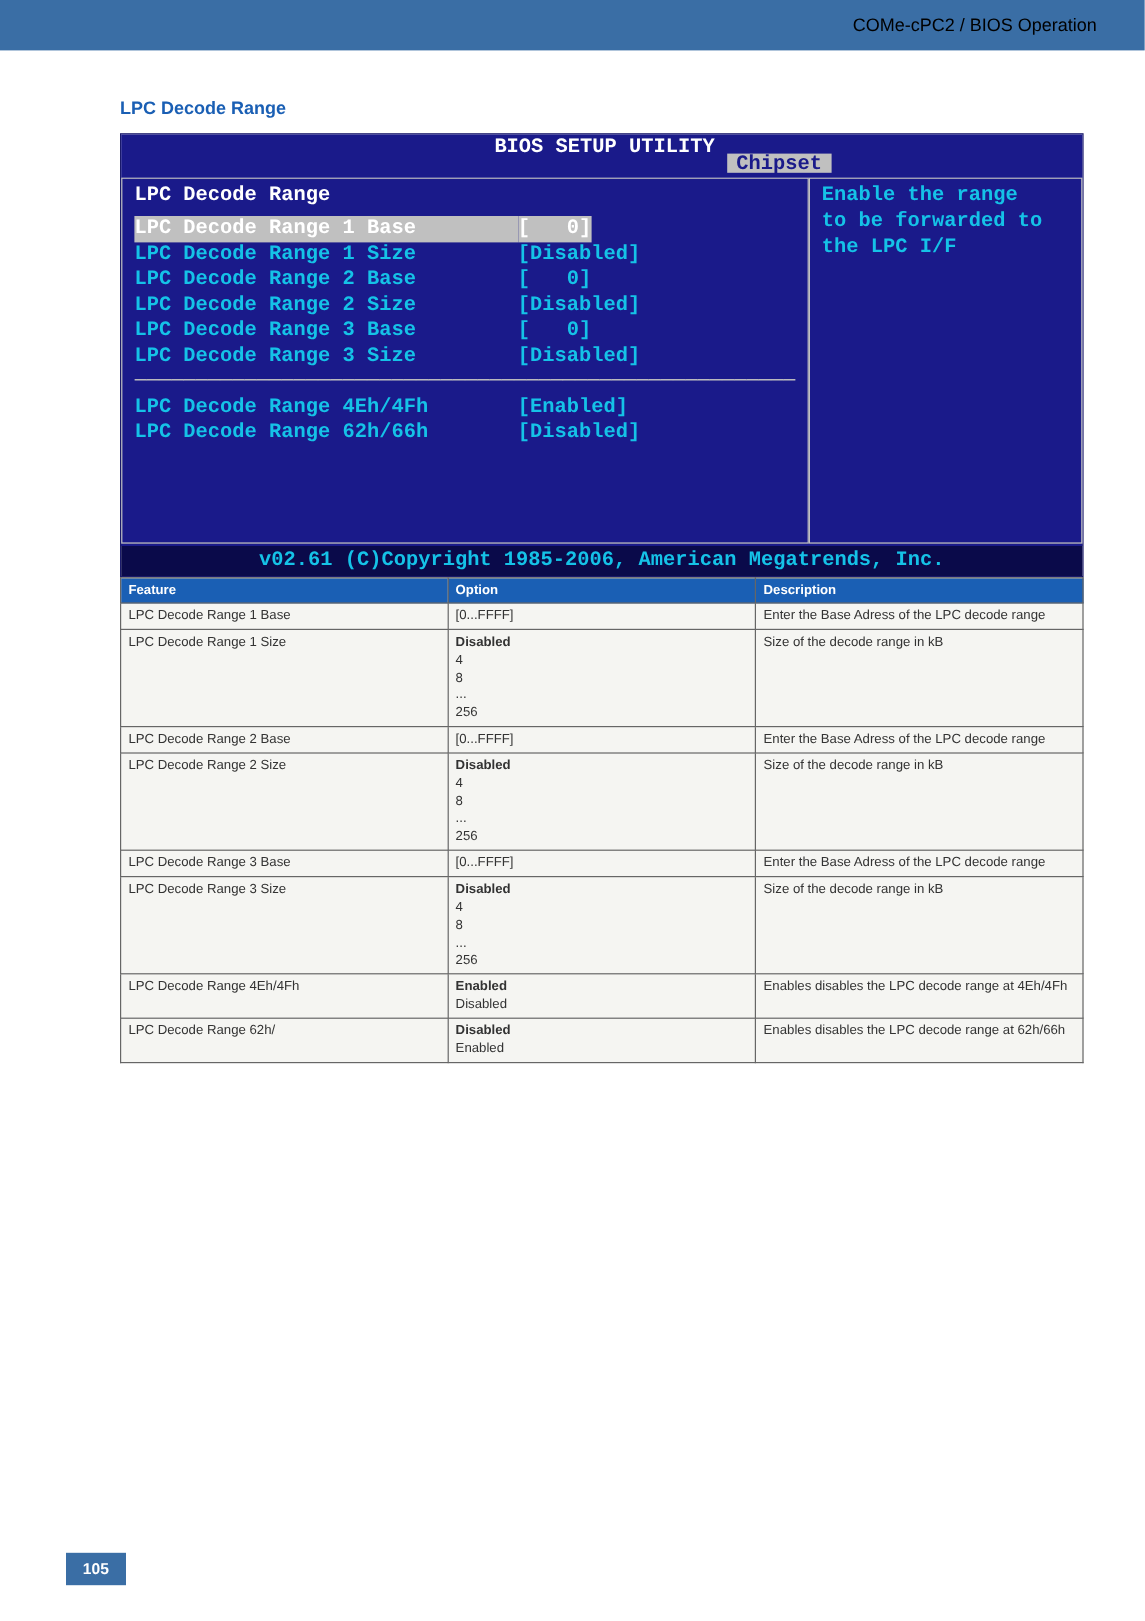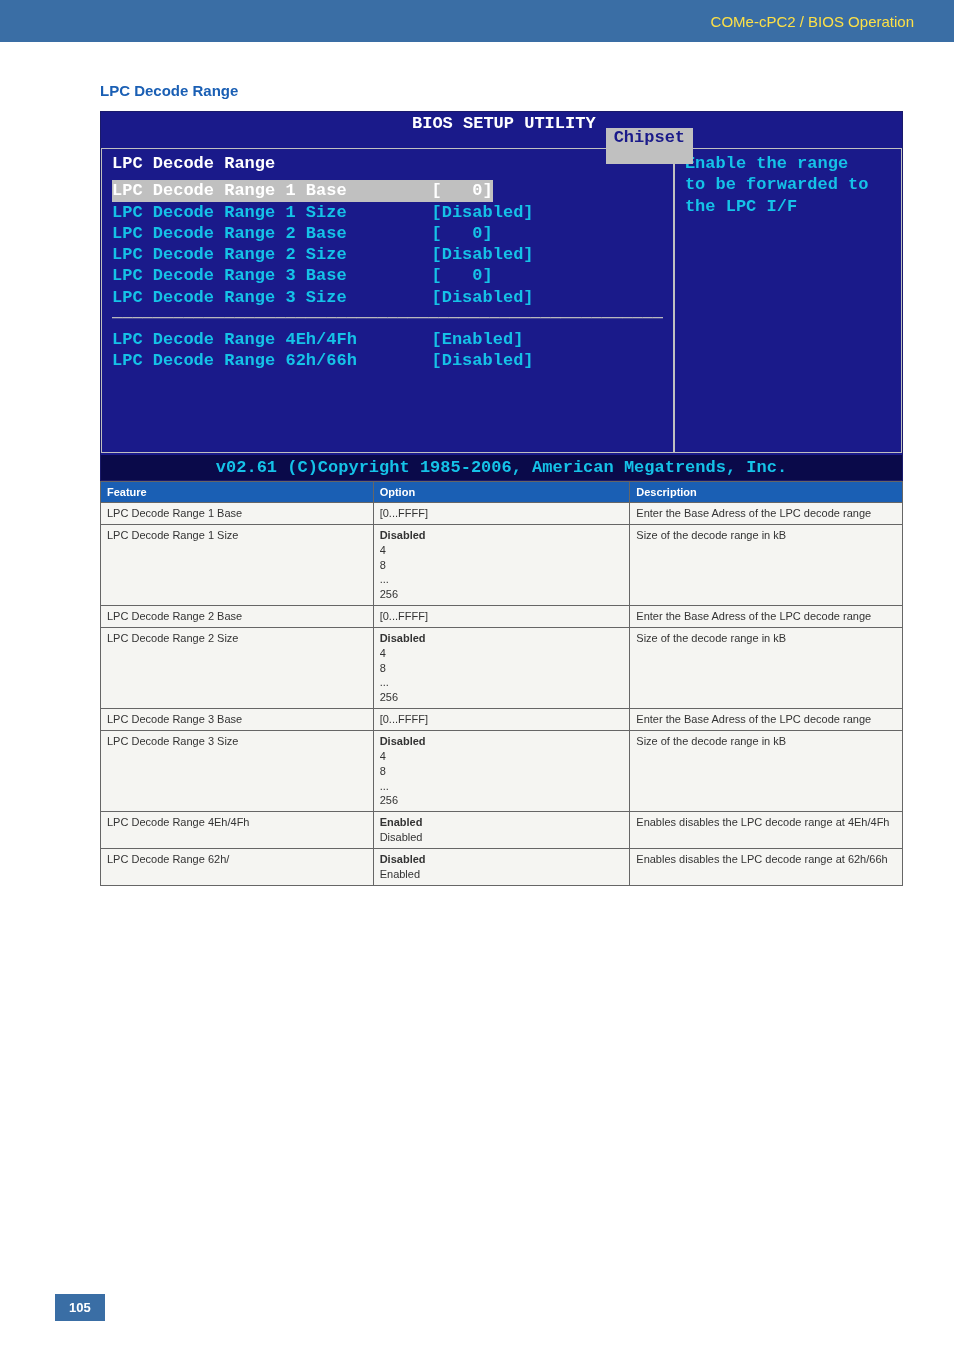--- a/index.html
+++ b/index.html
@@ -10,21 +10,21 @@
     font-family: Arial, Helvetica, sans-serif;
     position: relative;
   }
   .top-bar {
     height: 42px;
     background: #3a6ea5;
     display: flex;
     align-items: center;
     justify-content: flex-end;
     padding-right: 40px;
-    color: #fde047;
+    color: #000000;
     font-size: 15px;
     position: relative;
   }
   .content {
     padding: 40px 51px 0 100px;
   }
   .section-title {
     color: #1a5fb4;
     font-weight: bold;
     font-size: 15px;
@@ -51,21 +51,21 @@
     padding-top: 2px;
     padding-right: 10px;
   }
   .bios-tab {
     background: #c0c0c0;
     color: #1a1a8a;
     font-family: "Courier New", monospace;
     font-weight: bold;
     font-size: 17px;
     padding: 0 8px;
-    height: 36px;
+    height: 16px;
     margin-top: 16px;
     display: inline-block;
   }
   .bios-body {
     background: #1a1a8a;
     display: flex;
     font-family: "Courier New", monospace;
     font-weight: bold;
     font-size: 17px;
     line-height: 1.25;

